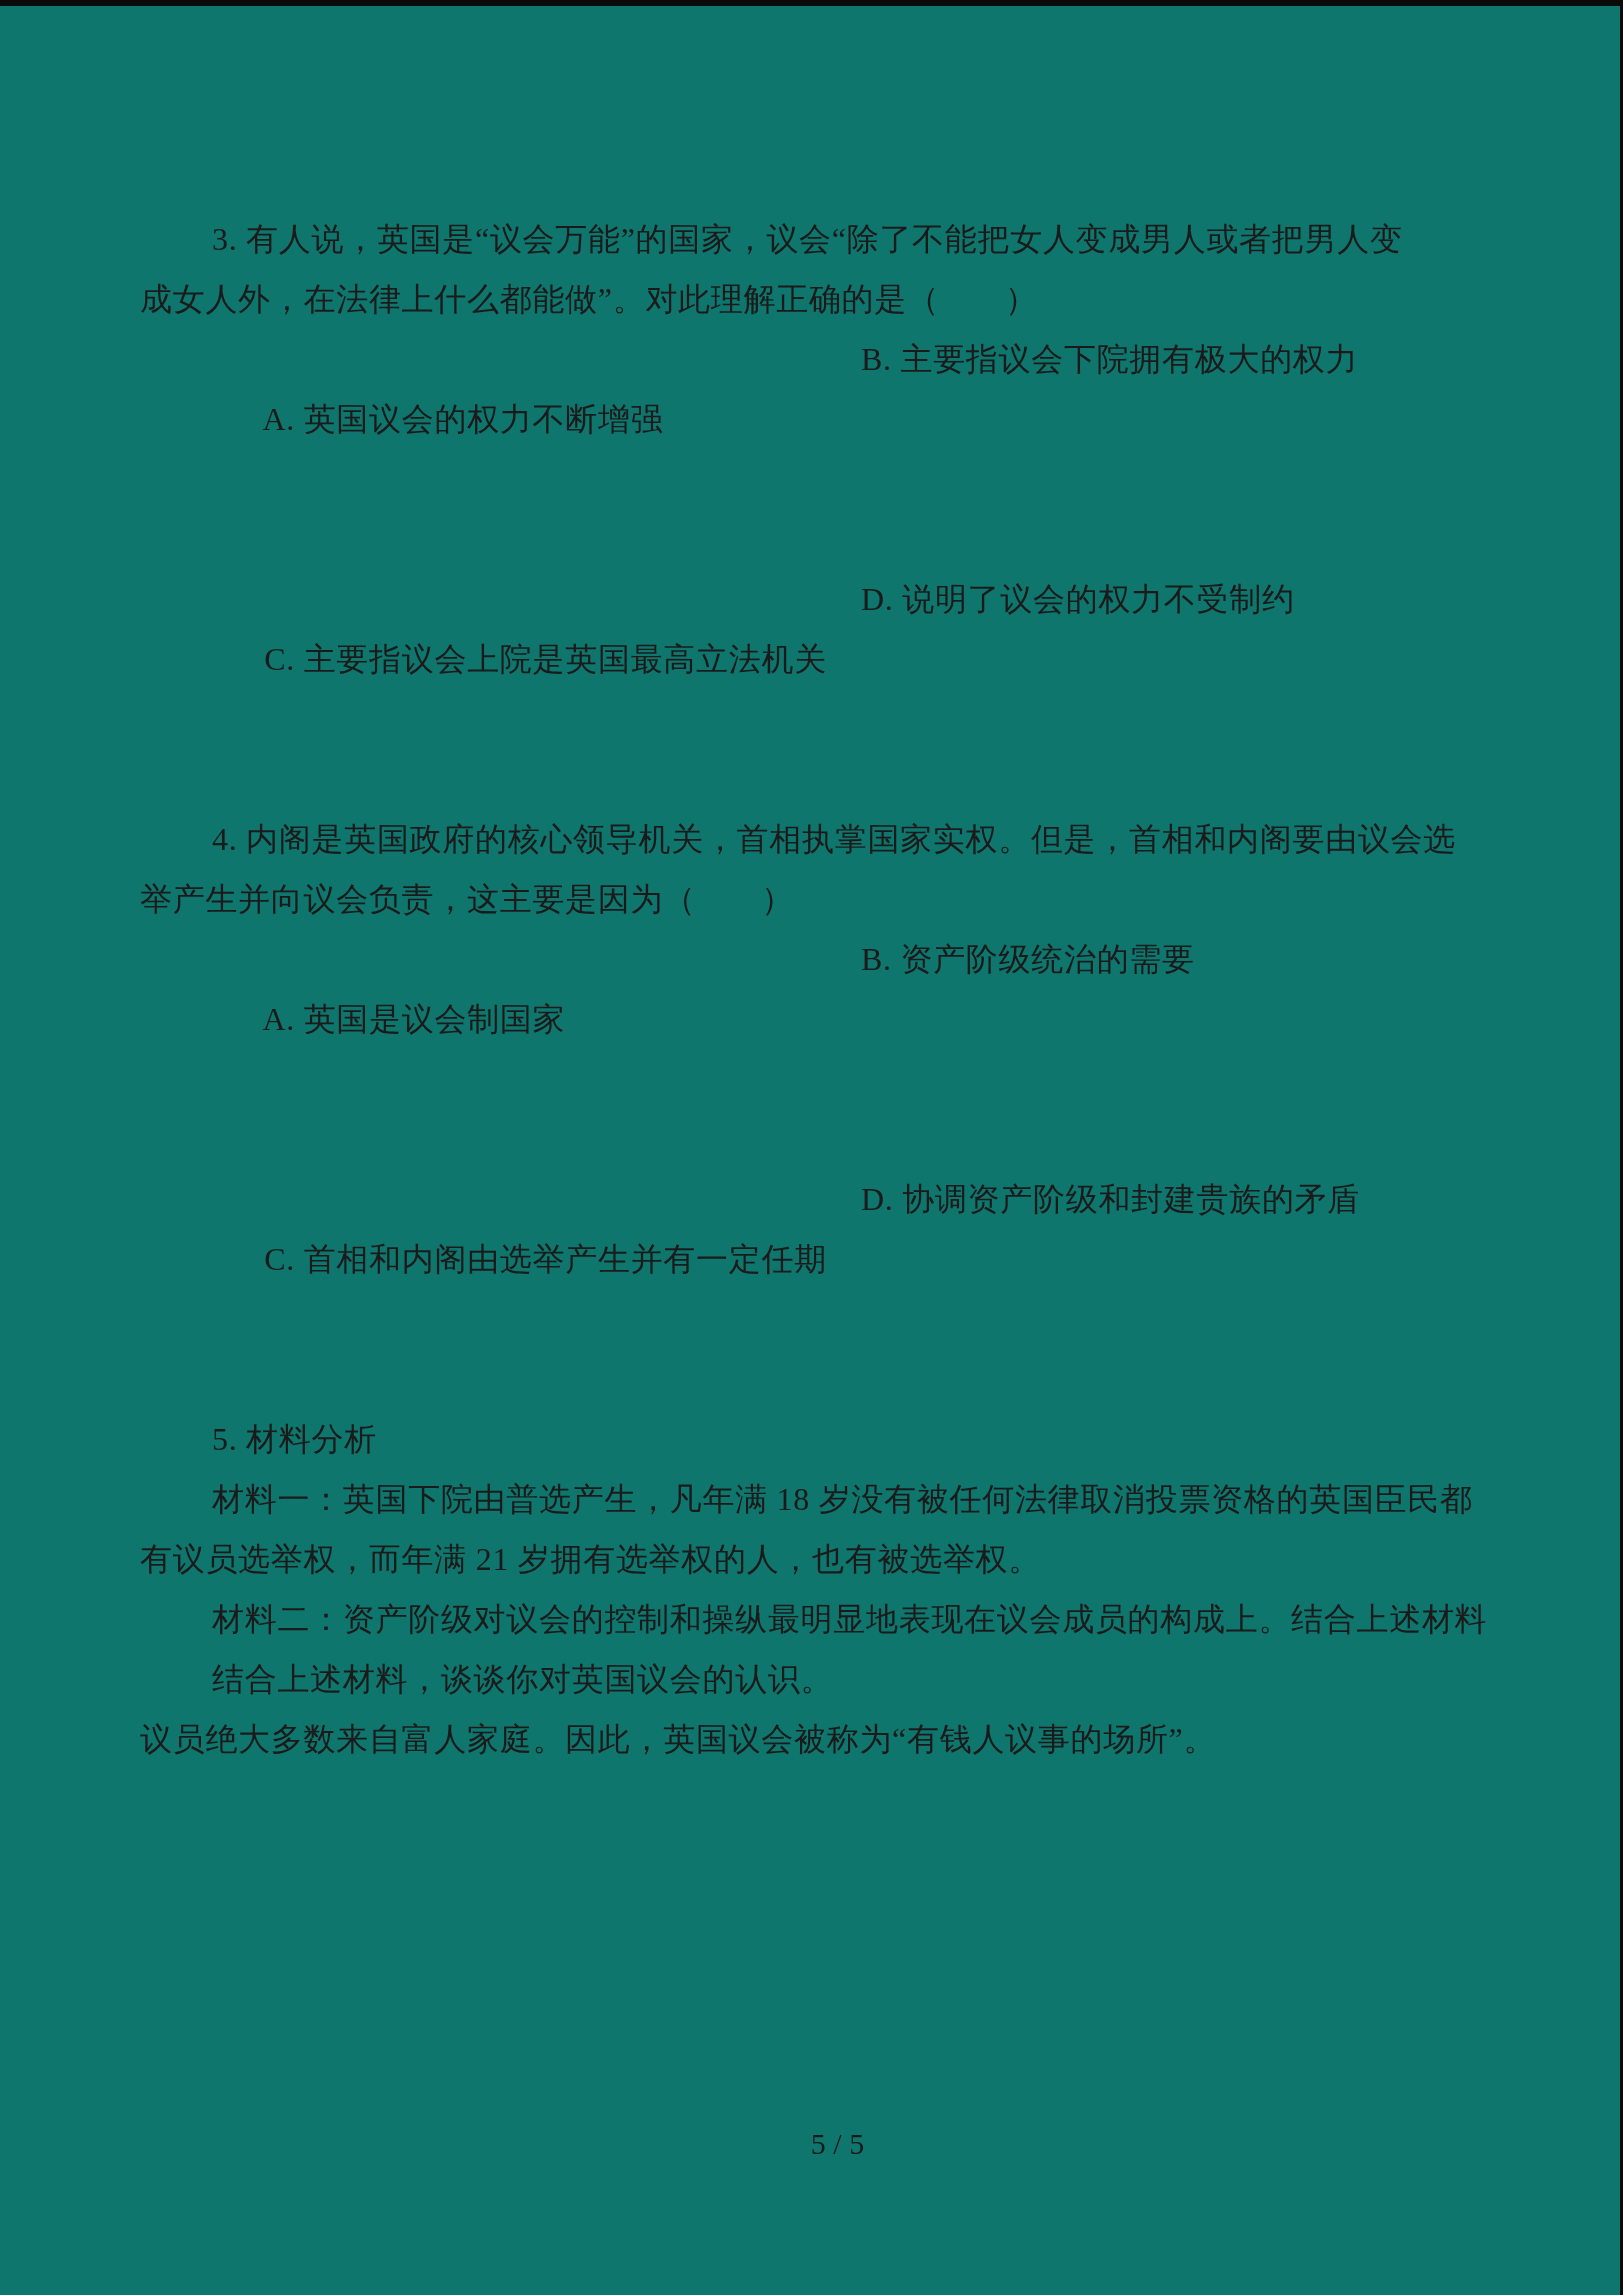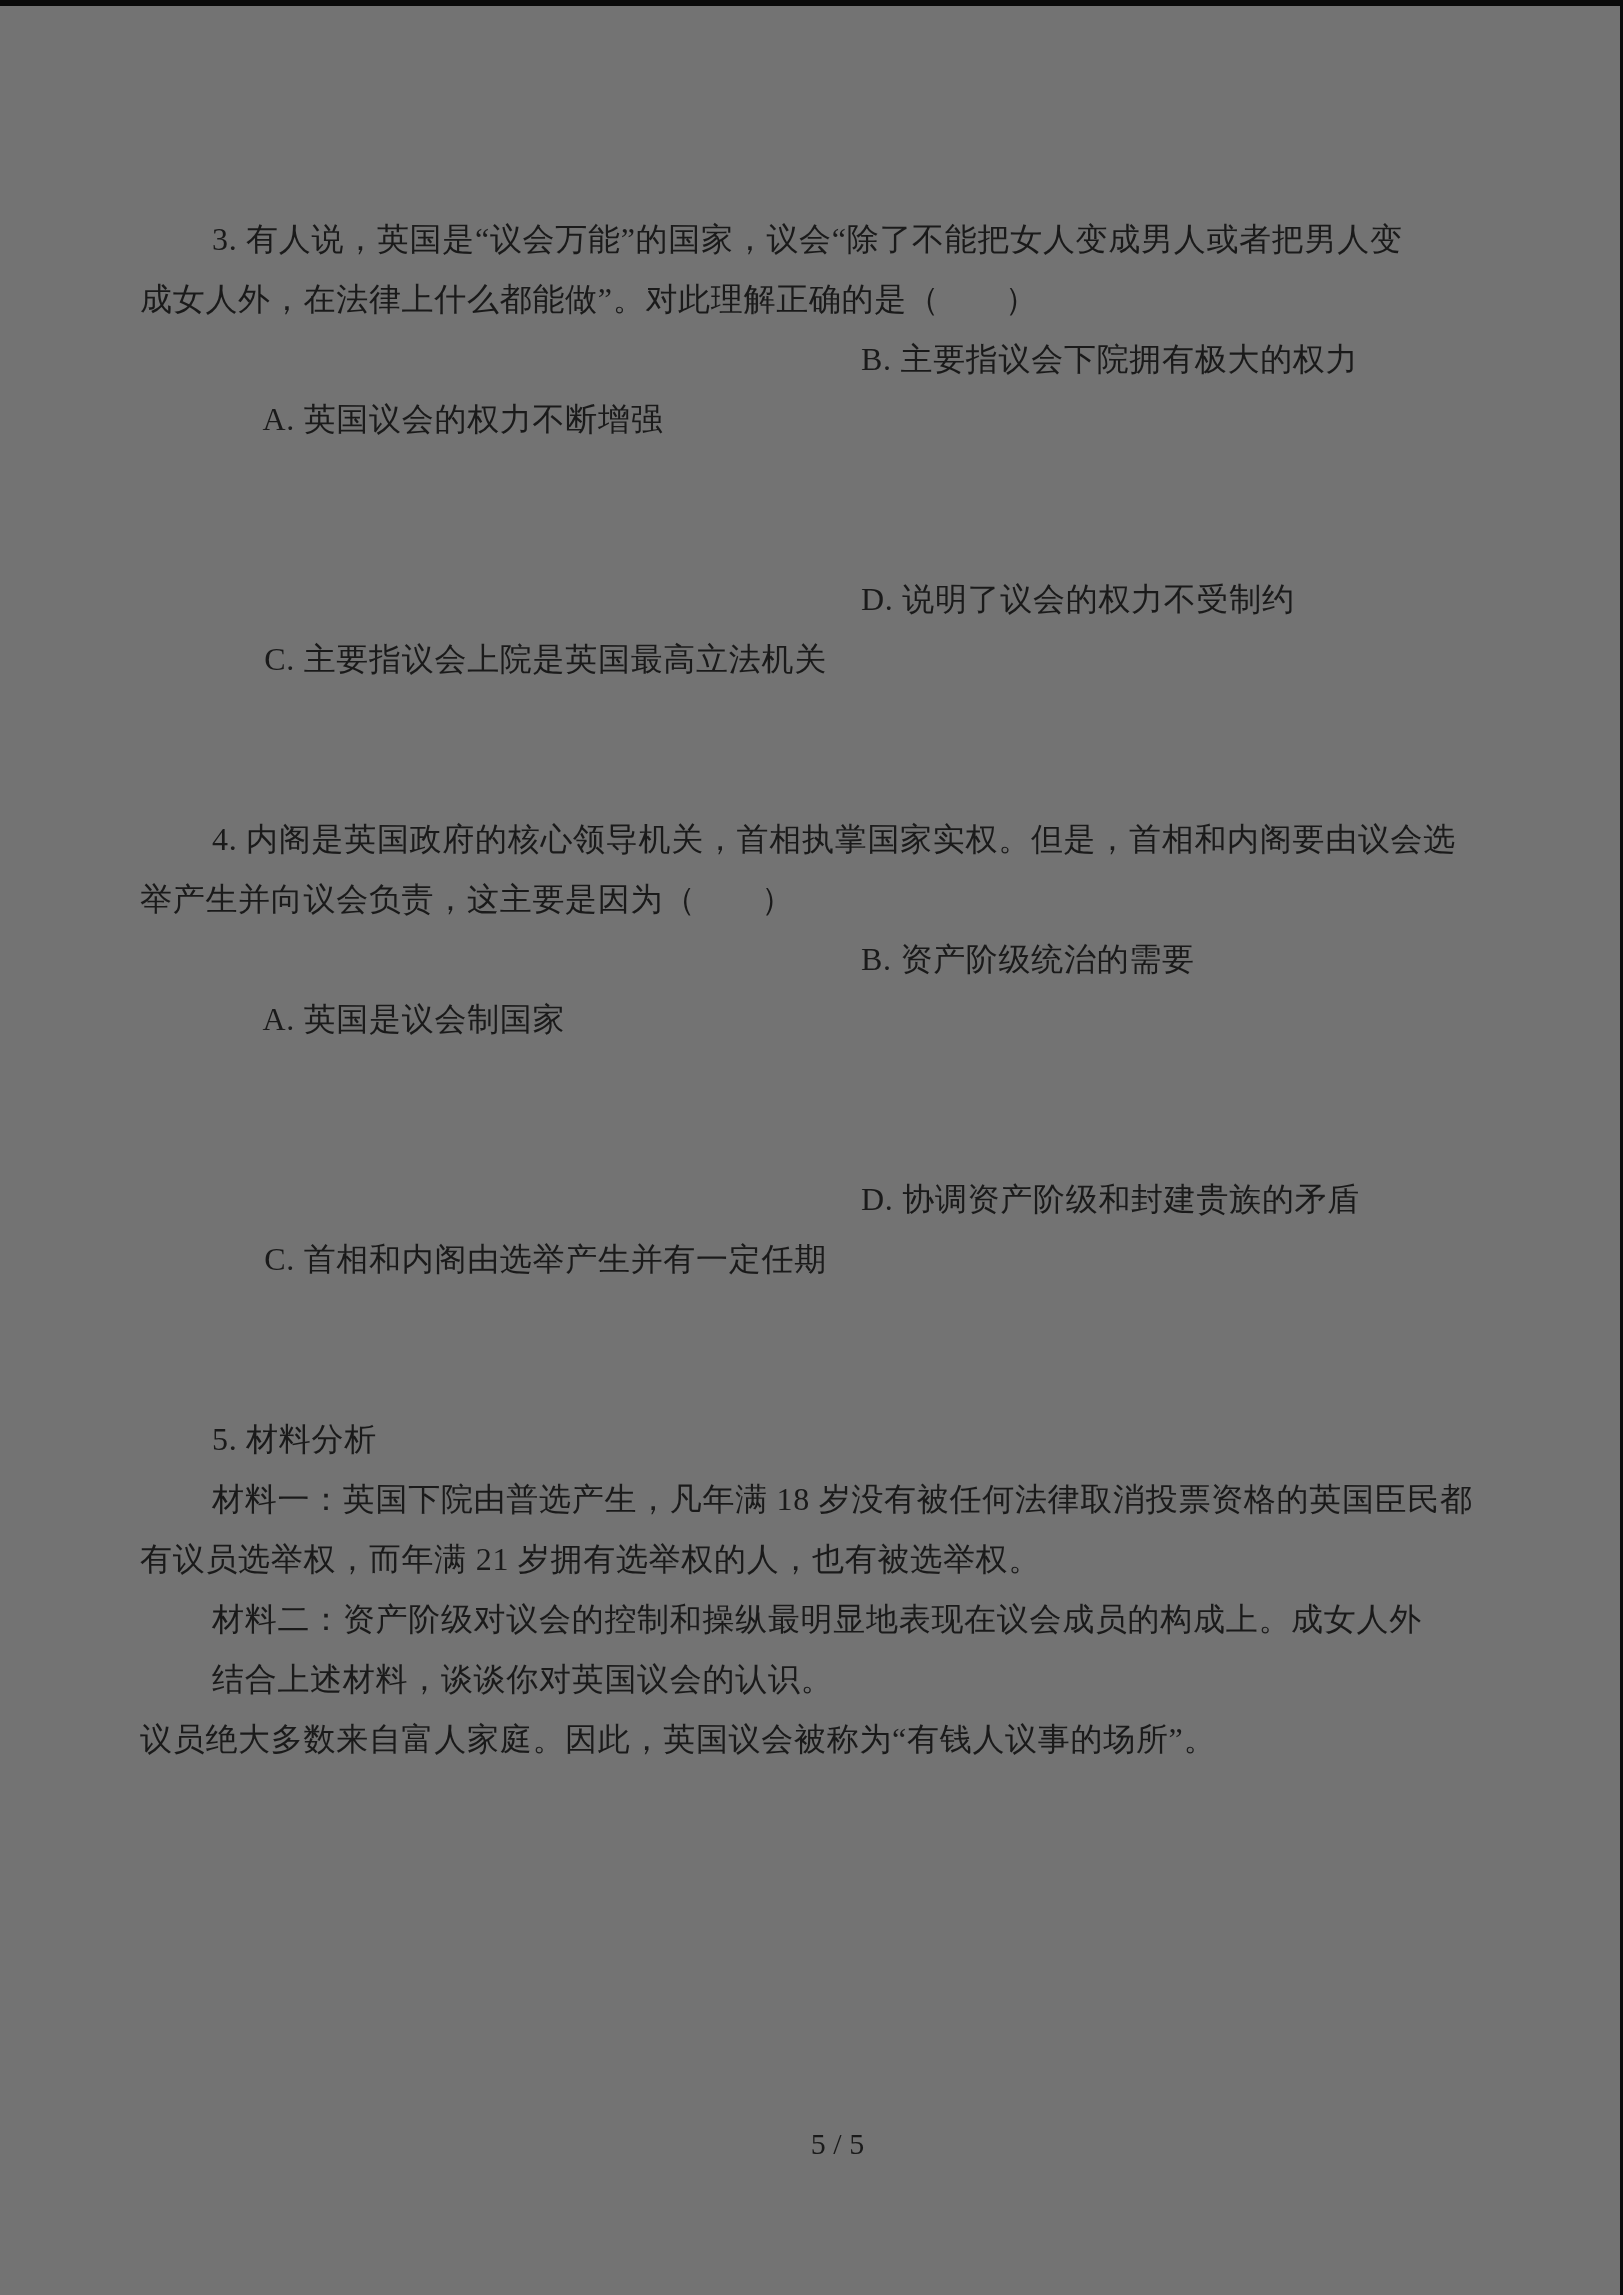--- a/index.html
+++ b/index.html
@@ -4,21 +4,21 @@
 <style>
   html, body {
     margin: 0;
     padding: 0;
     background: #ffffff;
   }
   .page {
     position: relative;
     width: 1623px;
     height: 2295px;
-    background: #737373;
+    background: #0f766e;
     overflow: hidden;
     font-family: "Liberation Serif", serif;
     color: #1a1a1a;
   }
   .top-rule {
     position: absolute;
     top: 0;
     left: 0;
     width: 1623px;
     height: 5.5px;
@@ -102,21 +102,21 @@
     <div class="options">
       <span>C. 首相和内阁由选举产生并有一定任期</span>
       <span class="opt-right">D. 协调资产阶级和封建贵族的矛盾</span>
     </div>
 
     <div class="line indent">5. 材料分析</div>
 
     <div class="line indent">材料一：英国下院由普选产生，凡年满 18 岁没有被任何法律取消投票资格的英国臣民都</div>
     <div class="line">有议员选举权，而年满 21 岁拥有选举权的人，也有被选举权。</div>
 
-    <div class="line indent">材料二：资产阶级对议会的控制和操纵最明显地表现在议会成员的构成上。成女人外</div>
+    <div class="line indent">材料二：资产阶级对议会的控制和操纵最明显地表现在议会成员的构成上。结合上述材料</div>
     <div class="line indent">结合上述材料，谈谈你对英国议会的认识。</div>
 
     <div class="line">议员绝大多数来自富人家庭。因此，英国议会被称为“有钱人议事的场所”。</div>
 
   </div>
 
   <div class="footer">5 / 5</div>
 
 </div>
 

